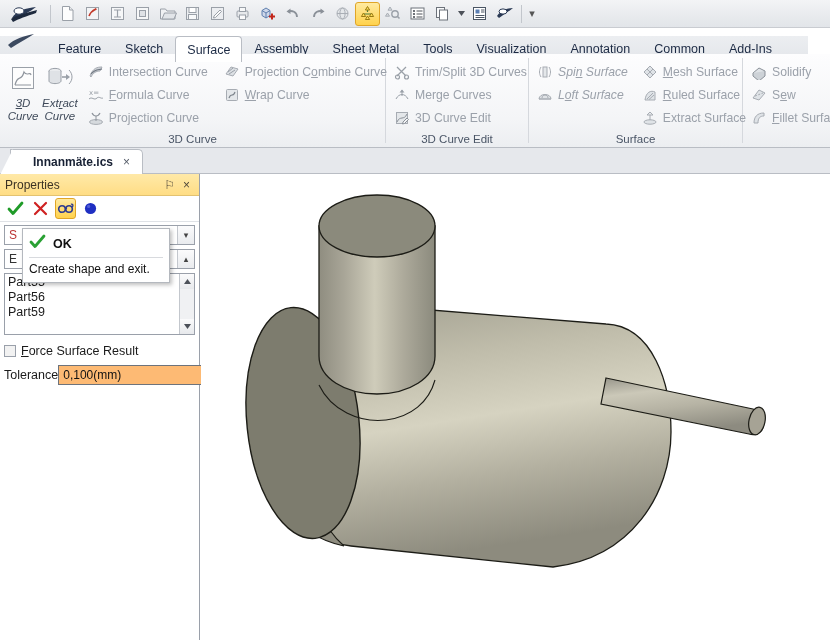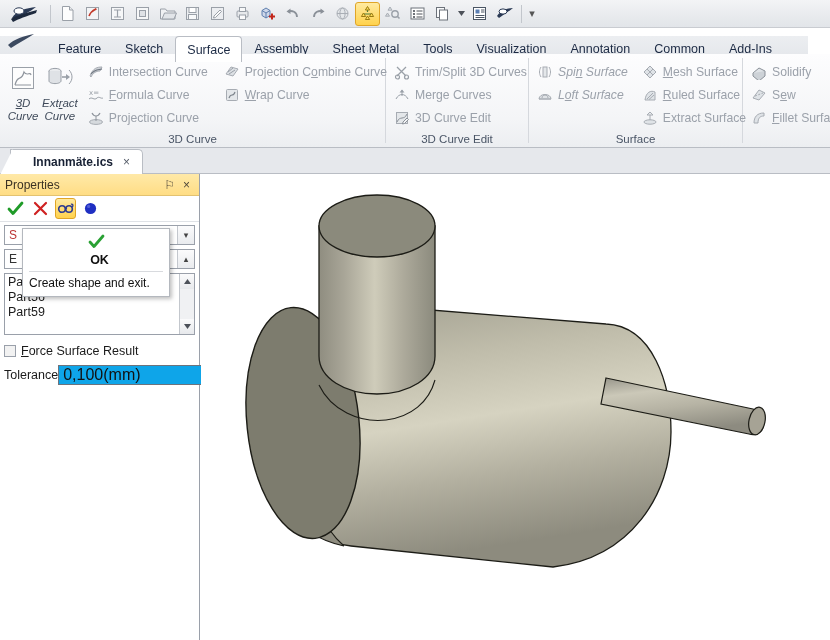--- a/index.html
+++ b/index.html
@@ -167,33 +167,33 @@
   }
   .chkrow { display: flex; align-items: center; height: 19px; margin-bottom: 4px; }
   .chkbox {
     width: 12px; height: 12px; border: 1px solid #9aa0aa; background: #f2f2f2;
     margin-right: 5px; flex: 0 0 auto;
   }
   .chklab { font-size: 12.5px; color: #1b1b1b; }
   .tolrow { display: flex; align-items: center; height: 21px; }
   .tollab { font-size: 12.5px; color: #1b1b1b; width: 72px; }
   .tolinput {
-    flex: 1 1 auto; height: 20px; border: 1px solid #6d737c; background: #0ea5e9;
-    font-size: 16px; color: #111; padding-left: 4px; line-height: 18px;
+    flex: 1 1 auto; height: 20px; border: 1px solid #6d737c; background: #fdba74;
+    font-size: 12px; color: #111; padding-left: 4px; line-height: 18px;
     font-family: "Liberation Sans", sans-serif;
   }
 
   
   .tooltip {
     position: absolute; left: 22px; top: 228px; width: 148px;
     background: #ffffff; border: 1px solid #b4b8be;
     box-shadow: 2px 2px 4px rgba(0,0,0,.25);
     z-index: 50; padding: 3px 0 6px 0;
   }
-  .tt-head { display: flex; align-items: center; padding: 2px 6px 3px 6px; flex-direction: column; }
+  .tt-head { display: flex; align-items: center; padding: 2px 6px 3px 6px; }
   .tt-title { font-size: 12.5px; font-weight: bold; color: #111; margin-left: 7px; }
   .tt-rule { height: 1px; background: #d8dade; margin: 1px 6px 4px 6px; }
   .tt-body { font-size: 12px; color: #111; padding: 0 6px; }
 
   
   .viewport {
     position: absolute; left: 201px; top: 174px; width: 629px; height: 466px;
     background: #ffffff; overflow: hidden;
   }
   .viewport svg { display: block; }

